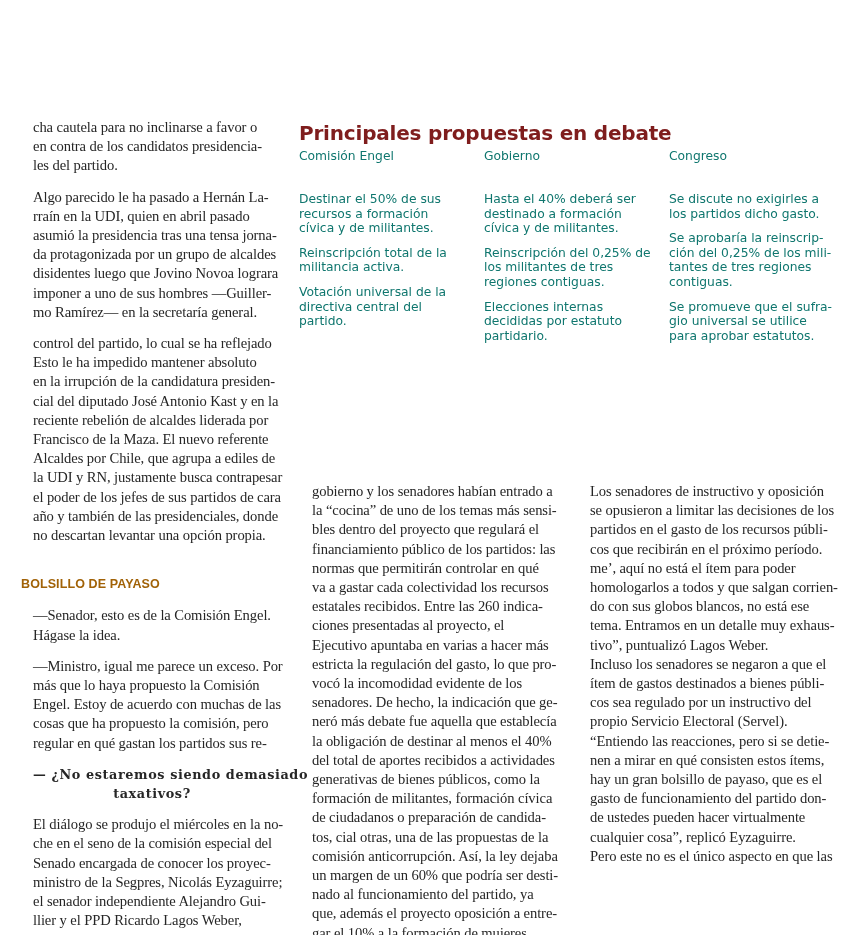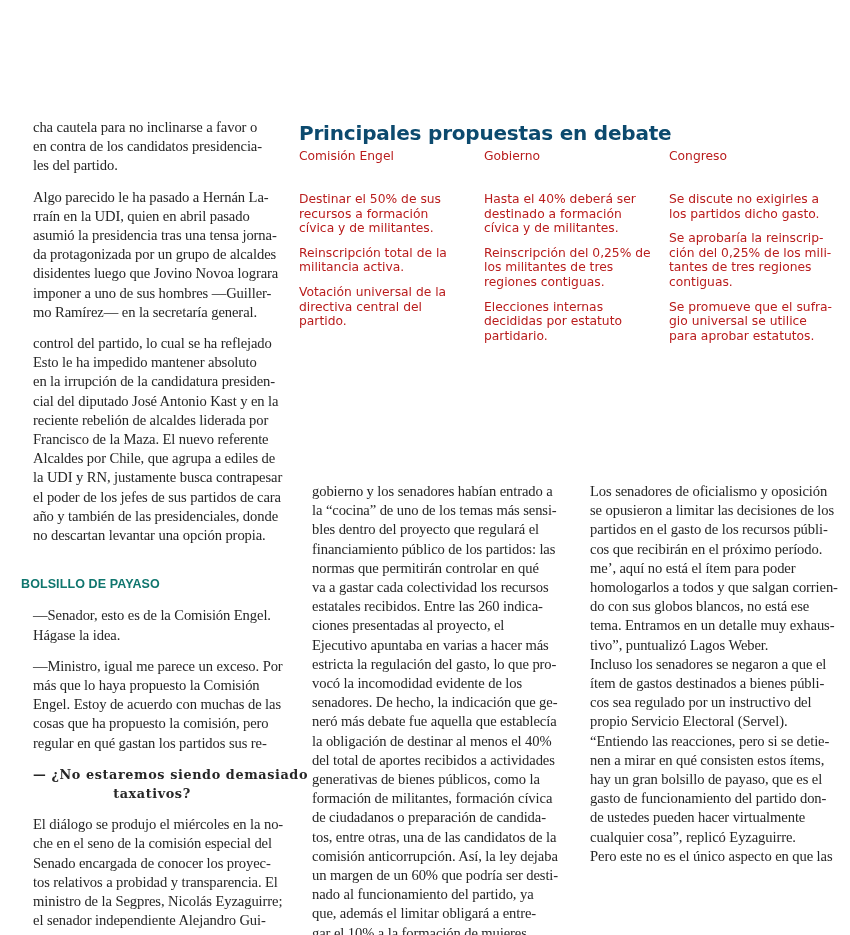--- a/index.html
+++ b/index.html
@@ -3,27 +3,27 @@
   <meta charset="utf-8">
   <style>
     html, body { margin: 0; padding: 0; background: #ffffff; }
     body { width: 850px; height: 935px; position: relative; overflow: hidden; color: #2a2a2a; }
     .col { position: absolute; font-family: "Liberation Serif", serif; font-size: 14.6px; line-height: 19.2px; color: #262626; letter-spacing: -0.1px; }
     .col p { margin: 12px; }
     .col .line { display: block; white-space: nowrap; }
     #col-left { left: 21px; top: 106px; width: 262px; }
     #col-mid { left: 300px; top: 470px; width: 262px; }
     #col-right { left: 578px; top: 470px; width: 262px; }
-    .subhead { font-family: "Liberation Sans", sans-serif; font-weight: bold; font-size: 12.5px; color: #0f766e; letter-spacing: 0.1px; margin: 0; display:block; height: 19.2px; line-height: 19.2px; }
+    .subhead { font-family: "Liberation Sans", sans-serif; font-weight: bold; font-size: 12.5px; color: #a16207; letter-spacing: 0.1px; margin: 0; display:block; height: 19.2px; line-height: 19.2px; }
     .gap { display: block; height: 18px; }
     .question { font-family: "DejaVu Serif", serif; font-weight: bold; font-size: 12.8px; letter-spacing: 0.6px; display:block; white-space: nowrap; text-align: center; }
 
     #box { position: absolute; left: 299px; top: 104px; width: 551px; height: 250px; }
-    #box-title { position: absolute; left: 0; top: 0; font-family: "DejaVu Sans", sans-serif; font-size: 20px; color: #0c4a6e; white-space: nowrap; letter-spacing: -0.2px; }
-    .box-col { position: absolute; top: 44px; width: 175px; font-family: "DejaVu Sans", sans-serif; color: #b91c1c; }
+    #box-title { position: absolute; left: 0; top: 0; font-family: "DejaVu Sans", sans-serif; font-size: 20px; color: #7f1d1d; white-space: nowrap; letter-spacing: -0.2px; }
+    .box-col { position: absolute; top: 44px; width: 175px; font-family: "DejaVu Sans", sans-serif; color: #0f766e; }
     .box-col .hdr { font-size: 12.3px; height: 16px; line-height: 16px; white-space: nowrap; }
     .box-col .items { margin-top: 28px; }
     .box-col .item { font-size: 12.3px; line-height: 14.6px; margin: 0 0 10px 0; }
     .box-col .item .l { display:block; white-space: nowrap; }
     #bc-0 { left: 0; }
     #bc-1 { left: 185px; }
     #bc-2 { left: 370px; }
     #bc-0 .item.i2 { margin-top: 5px; }
     #bc-1 .item.i2 { margin-top: 10px; }
     #bc-2 .item.i1 { margin-top: 0; }
@@ -74,21 +74,20 @@
       <span class="line">regular en qué gastan los partidos sus re-</span>
     </p>
   <p>
       <span class="question">— ¿No estaremos siendo demasiado</span>
       <span class="question">taxativos?</span>
     </p>
   <p>
       <span class="line">El diálogo se produjo el miércoles en la no-</span>
       <span class="line">che en el seno de la comisión especial del</span>
       <span class="line">Senado encargada de conocer los proyec-</span>
-      <span class="line">tos relativos a probidad y transparencia. El</span>
       <span class="line">ministro de la Segpres, Nicolás Eyzaguirre;</span>
       <span class="line">el senador independiente Alejandro Gui-</span>
       <span class="line">llier y el PPD Ricardo Lagos Weber,</span>
       <span class="line">respectivamente, son los personajes de un</span>
       <span class="line">diálogo que marcó la sesión de ese día. El</span>
     </p>
 </div>
 
 <div id="box">
   <h2 id="box-title">Principales propuestas en debate</h2>
@@ -166,32 +165,32 @@
       <span class="line">Ejecutivo apuntaba en varias a hacer más</span>
       <span class="line">estricta la regulación del gasto, lo que pro-</span>
       <span class="line">vocó la incomodidad evidente de los</span>
       <span class="line">senadores. De hecho, la indicación que ge-</span>
       <span class="line">neró más debate fue aquella que establecía</span>
       <span class="line">la obligación de destinar al menos el 40%</span>
       <span class="line">del total de aportes recibidos a actividades</span>
       <span class="line">generativas de bienes públicos, como la</span>
       <span class="line">formación de militantes, formación cívica</span>
       <span class="line">de ciudadanos o preparación de candida-</span>
-      <span class="line">tos, entre otras, una de las candidatos de la</span>
+      <span class="line">tos, cial otras, una de las propuestas de la</span>
       <span class="line">comisión anticorrupción. Así, la ley dejaba</span>
       <span class="line">un margen de un 60%  que podría ser desti-</span>
       <span class="line">nado al funcionamiento del partido, ya</span>
-      <span class="line">que, además el limitar obligará a entre-</span>
+      <span class="line">que, además el proyecto oposición a entre-</span>
       <span class="line">gar el 10% a la formación de mujeres,</span>
     </p>
 </div>
 
 <div id="col-right" class="col">
   <p>
-      <span class="line">Los senadores de oficialismo y oposición</span>
+      <span class="line">Los senadores de instructivo y oposición</span>
       <span class="line">se opusieron a limitar las decisiones de los</span>
       <span class="line">partidos en el gasto de los recursos públi-</span>
       <span class="line">cos que recibirán en el próximo período.</span>
       <span class="line">me’, aquí no está el ítem para poder</span>
       <span class="line">homologarlos a todos y que salgan corrien-</span>
       <span class="line">do con sus globos blancos, no está ese</span>
       <span class="line">tema. Entramos en un detalle muy exhaus-</span>
       <span class="line">tivo”, puntualizó Lagos Weber.</span>
       <span class="line">Incluso los senadores se negaron a que el</span>
       <span class="line">ítem de gastos destinados a bienes públi-</span>

